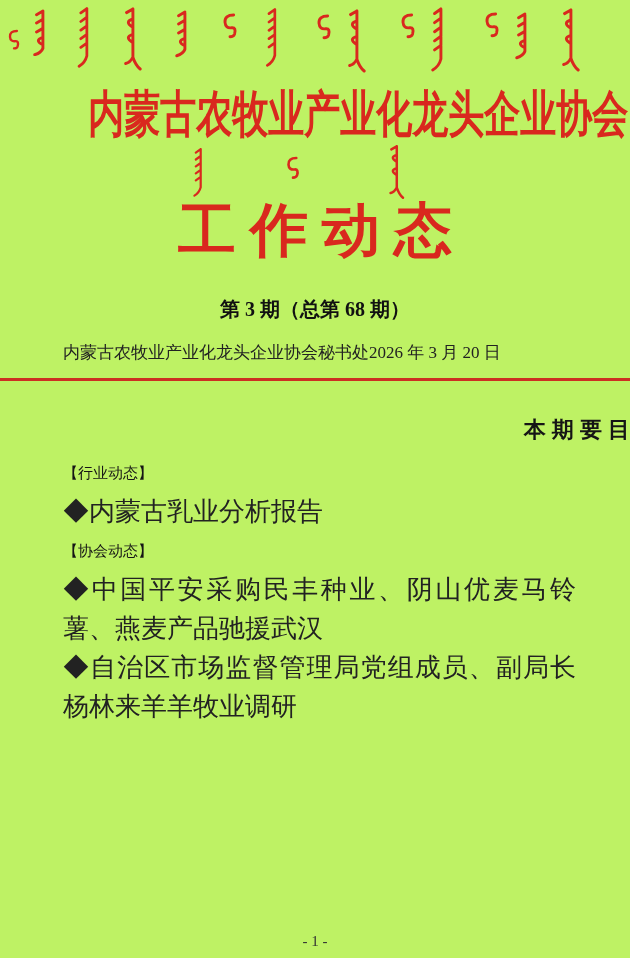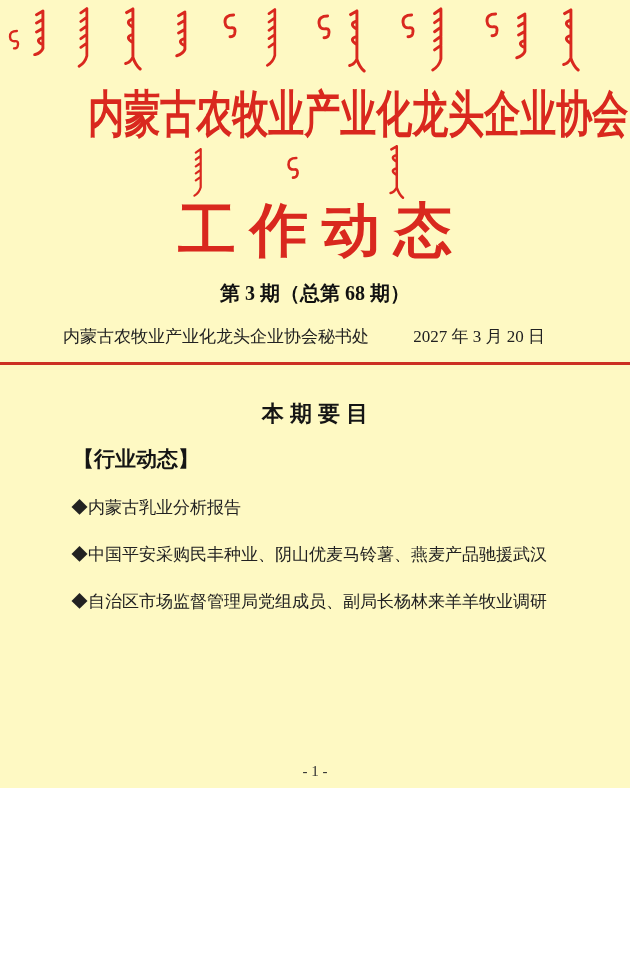--- a/index.html
+++ b/index.html
@@ -1,54 +1,54 @@
 <!DOCTYPE html>
 <html style="--accent: #d9281e; --rule: #cc2f22;"><head>
 <meta charset="utf-8">
 <style>
   :root { --accent:#d9281e; --rule:#cc2f22; }
   html,body { margin:0; padding:0; background:#ffffff; }
   .page {
-    width:630px; height:788px; position:relative; overflow:hidden;
-    background:#fef9c3; color:#1c1c1c;
+    width:630px; height:958px; position:relative; overflow:hidden;
+    background:#bef264; color:#1c1c1c;
     font-family:"Liberation Serif", serif;
   }
   svg.mg-band { display:block; margin:0 auto; color:var(--accent); }
   .mg-row1 { margin-top:14px; }
   .assoc-title {
     margin-top:0; white-space:nowrap; text-align:center;
     font-weight:bold; font-size:50px; line-height:1.2; color:var(--accent);
     transform:scaleX(0.72); transform-origin:50% 50%;
   }
   .mg-row2 { margin-top:18px; }
   .bulletin-title {
     margin-top:2px; text-align:center; font-weight:bold; font-size:58px;
     line-height:1; letter-spacing:14px; color:var(--accent);
     position:relative; left:7px;
   }
   .issue-line {
-    margin-top:20px; text-align:center; font-weight:bold;
+    margin-top:36px; text-align:center; font-weight:bold;
     font-size:20px; color:#111111;
   }
   .pub-row {
-    display:flex; justify-content:space-between; align-items:baseline;
+    display:flex; align-items:baseline;
     margin:18px 85px 0 63px; font-size:17px; color:#222222;
   }
   .red-rule { height:3px; background:var(--rule); margin-top:14px; width:100%; }
   .toc-heading {
-    margin-top:34px; text-align:center; font-weight:bold; font-size:22px;
+    margin-top:34px; text-align:right; font-weight:bold; font-size:22px;
     color:#151515; font-family:"Liberation Sans", sans-serif;
   }
   .toc { width:513px; margin:8px 54px 0 63px; }
   .sec-header {
-    margin:10px; font-family:"Liberation Sans", sans-serif; font-weight:bold;
-    font-size:21px; line-height:39px; color:#151515;
+    margin:0; font-family:"Liberation Sans", sans-serif; font-weight:normal;
+    font-size:15px; line-height:39px; color:#151515;
   }
   .toc-item {
-    margin:8px; font-size:17px; line-height:39px; text-align:justify;
+    margin:0; font-size:26px; line-height:39px; text-align:justify;
     color:#222222;
   }
   .footer {
     position:absolute; bottom:8px; left:0; width:100%;
     text-align:center; font-size:15px; color:#333333;
   }
 </style>
 </head>
 <body>
 
@@ -95,29 +95,30 @@
     <use href="#mgE" x="284" y="10" width="18" height="26"></use>
     <use href="#mgC" x="386" y="0" width="20" height="56"></use>
   </svg>
 
   <div class="bulletin-title">工作动态</div>
 
   <div class="issue-line">第 3 期（总第 68 期）</div>
 
   <div class="pub-row">
     <span>内蒙古农牧业产业化龙头企业协会秘书处</span>
-    <span>2027 年 3 月 20 日</span>
+    <span>2026 年 3 月 20 日</span>
   </div>
 
   <div class="red-rule"></div>
 
   <div class="toc-heading">本 期 要 目</div>
 
   <div class="toc">
     <p class="sec-header">【行业动态】</p>
     <p class="toc-item">◆内蒙古乳业分析报告</p>
+    <p class="sec-header">【协会动态】</p>
     <p class="toc-item">◆中国平安采购民丰种业、阴山优麦马铃薯、燕麦产品驰援武汉</p>
     <p class="toc-item">◆自治区市场监督管理局党组成员、副局长杨林来羊羊牧业调研</p>
   </div>
 
   <div class="footer">- 1 -</div>
 
 </div>
 
 </body></html>

